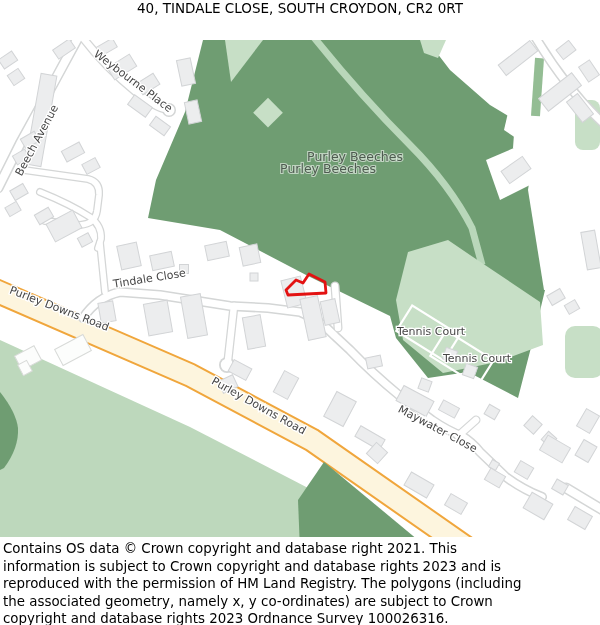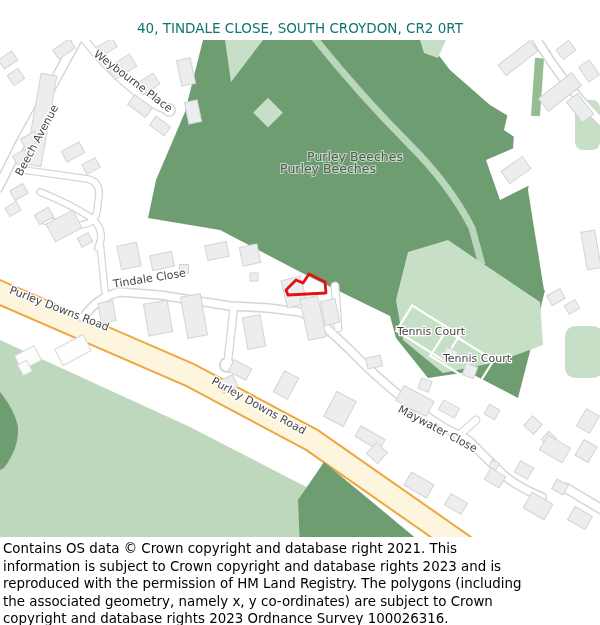--- a/index.html
+++ b/index.html
@@ -1,18 +1,18 @@
 <!DOCTYPE html>
 <html><head>
 <meta charset="utf-8">
 <style>
   html,body{margin:0;padding:0;background:#fff;}
   body{width:600px;height:625px;overflow:hidden;font-family:"DejaVu Sans","Liberation Sans",sans-serif;}
   .header{width:600px;height:40px;text-align:center;background:#fff;}
-  .header .title{font-size:13.5px;color:#0f766e;padding-top:20px;line-height:17px;}
+  .header .title{font-size:13.5px;color:#000000;padding-top:0;line-height:17px;}
   .header .subtitle{font-size:13.5px;color:#000;line-height:17px;}
   .map{position:relative;width:600px;height:497px;overflow:hidden;background:#fff;}
   .map svg{position:absolute;left:0;top:0;}
   .footer{width:540px;height:88px;background:#fff;}
   .footer .copy{font-size:13.4px;line-height:17.6px;color:#000;padding:3px 4px 0 3px;}
   .bld{stroke:#d2d4d6;stroke-width:1;}
   .bldw{fill:#fcfdfc;stroke:#d8dad8;stroke-width:1;}
   .rB{fill:none;stroke:#d4d6d6;stroke-linecap:round;stroke-linejoin:round;}
   .rF{fill:none;stroke:#ffffff;stroke-linecap:round;stroke-linejoin:round;}
   .lbl{font-size:11px;fill:#454545;paint-order:stroke;stroke:#ffffff;stroke-width:2.6px;text-anchor:middle;}

